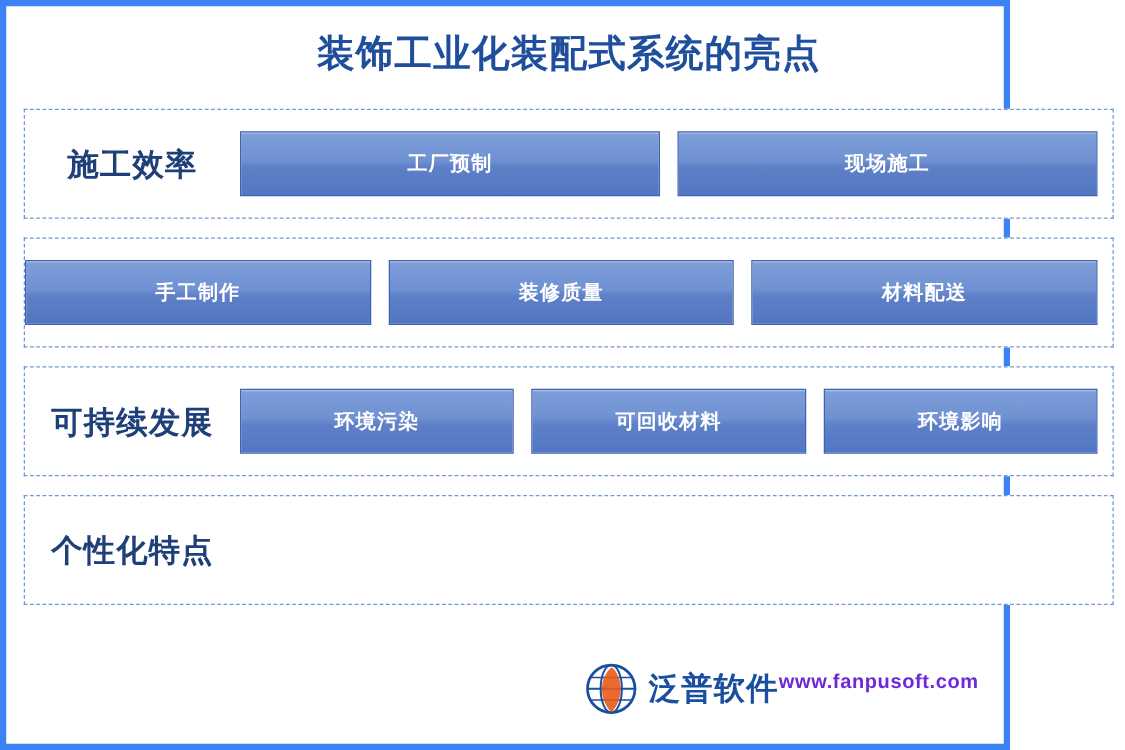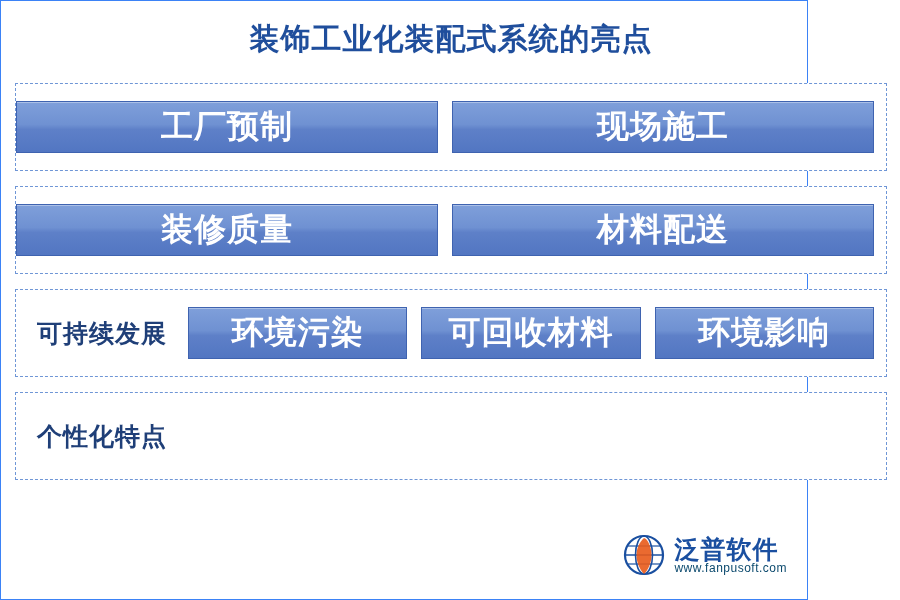--- a/index.html
+++ b/index.html
@@ -12,21 +12,21 @@
     background: #ffffff;
     font-family: "Liberation Sans", sans-serif;
     overflow: hidden;
     position: relative;
   }
   .page-frame {
     position: absolute;
     left: 0; top: 0;
     width: 808px; height: 600px;
     box-sizing: border-box;
-    border: 1px solid #3b82f6;
+    border: 5px solid #3b82f6;
     background: #ffffff;
   }
   .title {
     position: absolute;
     left: 0; top: 18px;
     width: 900px;
     text-align: center;
     font-size: 30px;
     font-weight: bold;
     color: #1f4e9c;
@@ -64,21 +64,21 @@
     gap: 14px;
     padding-right: 4px;
   }
   .cell {
     flex: 1 1 0;
     height: 50px;
     display: flex;
     align-items: center;
     justify-content: center;
     color: #ffffff;
-    font-size: 32px;
+    font-size: 16px;
     font-weight: bold;
     letter-spacing: 1px;
     border: 1px solid #3f63b0;
     background: linear-gradient(to bottom, #7f9fda 0%, #6f91d2 45%, #5e80c8 55%, #5276c2 100%);
     box-shadow: inset 0 1px 0 rgba(255,255,255,0.35);
     text-align: center;
   }
   .watermark {
     position: absolute;
     left: 70px;
@@ -110,57 +110,60 @@
     gap: 8px;
   }
   .logo-mark {
     width: 44px;
     height: 44px;
     position: relative;
     flex: 0 0 44px;
   }
   .logo-text {
     display: flex;
-    flex-direction: column;
+    flex-direction: row;
     line-height: 1.05;
     justify-content: space-between;
   }
   .logo-name {
     font-size: 25px;
     font-weight: bold;
     color: #1a4fa0;
     letter-spacing: 1px;
   }
   .logo-url {
-    font-size: 12px;
-    color: #0c4a6e;
+    font-size: 16px;
+    color: #6d28d9;
     letter-spacing: 0.5px;
+    font-weight: bold;
   }
 </style>
 </head>
 <body>
 
 <div class="page-frame">
 
   <div class="title">装饰工业化装配式系统的亮点</div>
 
   <div class="watermark">泛普软件 fanpusoft</div>
   <div class="watermark2">泛普软件 fanpusoft</div>
 
   <div class="rows">
 
     <div class="row">
+      <div class="row-label">施工效率</div>
       <div class="cells">
         <div class="cell">工厂预制</div>
         <div class="cell">现场施工</div>
       </div>
     </div>
 
     <div class="row">
       <div class="cells">
+        <div class="cell">手工制作</div>
         <div class="cell">装修质量</div>
         <div class="cell">材料配送</div>
       </div>
     </div>
 
     <div class="row">
       <div class="row-label">可持续发展</div>
       <div class="cells">
         <div class="cell">环境污染</div>
         <div class="cell">可回收材料</div>

